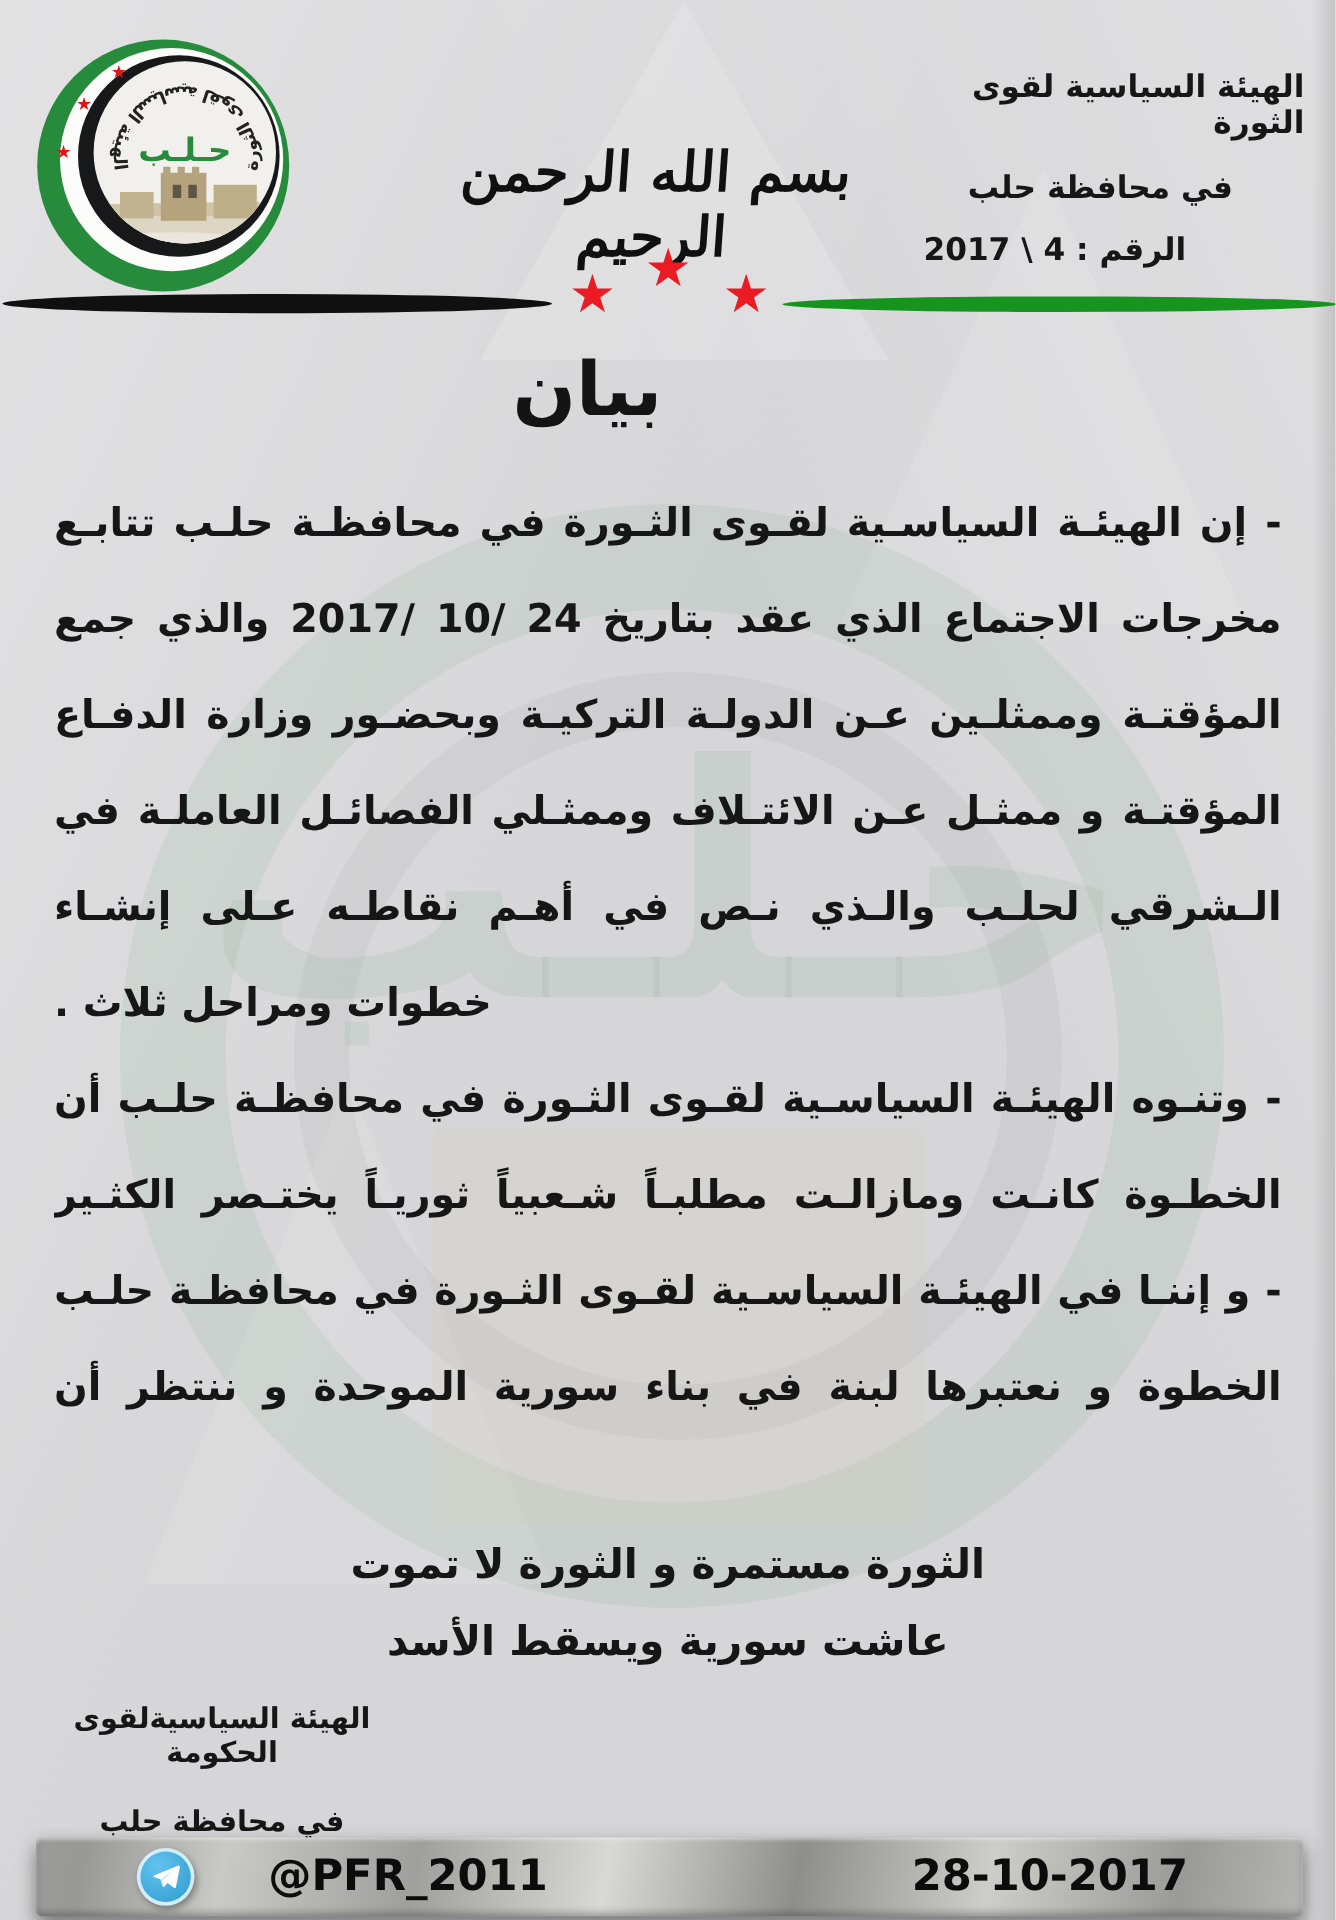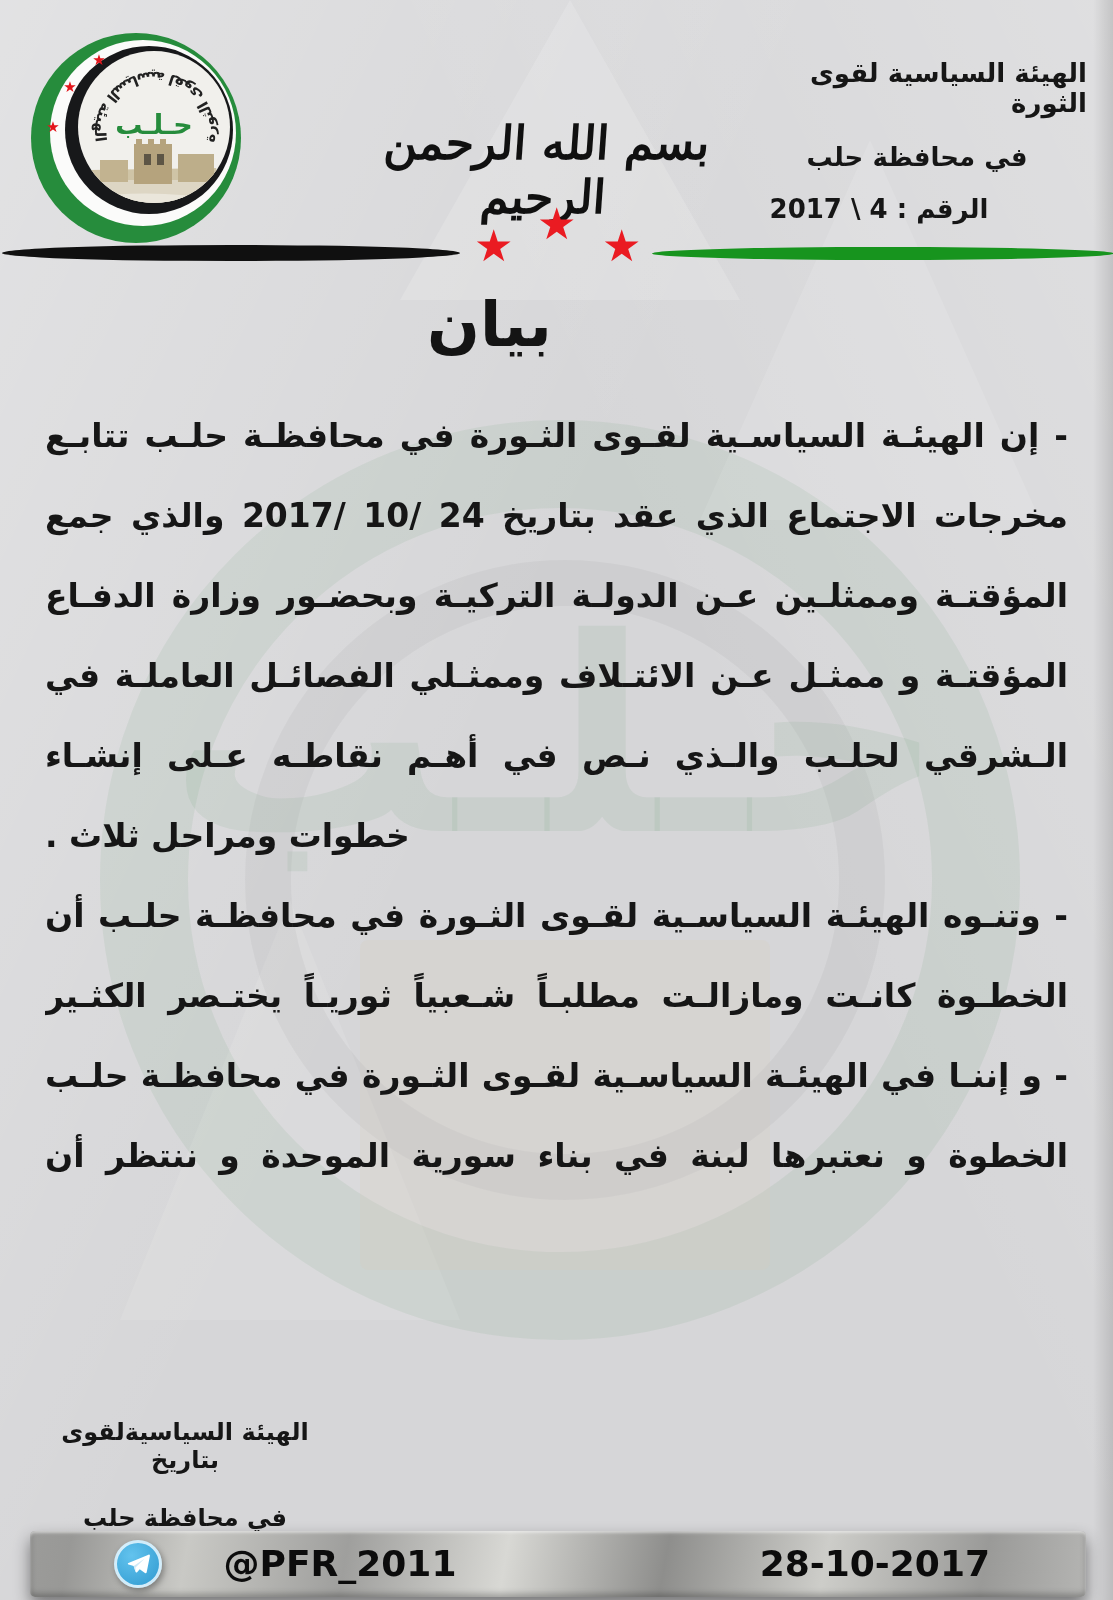--- a/index.html
+++ b/index.html
@@ -164,23 +164,27 @@
     <div class="bline jline">المؤقتـة وممثلـين عـن الدولـة التركيـة وبحضـور وزارة الدفـاع السـورية</div>
     <div class="bline jline">المؤقتـة و ممثـل عـن الائتـلاف وممثـلي الفصائـل العاملـة في الريـف الشـمالي</div>
     <div class="bline jline">الـشرقي لحلـب والـذي نـص في أهـم نقاطـه عـلى إنشـاء جيـش وطـني عـبر</div>
     <div class="bline rline">خطوات ومراحل ثلاث .</div>
     <div class="bline jline">- وتنـوه الهيئـة السياسـية لقـوى الثـورة في محافظـة حلـب أن مثـل هـذه</div>
     <div class="bline jline">الخطـوة كانـت ومازالـت مطلبـاً شـعبياً ثوريـاً يختـصر الكثـير مـن الألـم</div>
     <div class="bline jline">- و إننـا في الهيئـة السياسـية لقـوى الثـورة في محافظـة حلـب نبـارك هـذه</div>
     <div class="bline jline">الخطوة و نعتبرها لبنة في بناء سورية الموحدة و ننتظر أن يتبعها خطوات.</div>
   </div>
 
+  <div class="closing">
+    <div>الثورة مستمرة و الثورة لا تموت</div>
+    <div>عاشت سورية ويسقط الأسد</div>
+  </div>
 
   <div class="signature">
-    <div class="sig1">الهيئة السياسيةلقوى بتاريخ</div>
+    <div class="sig1">الهيئة السياسيةلقوى الحكومة</div>
     <div class="sig2">في محافظة حلب</div>
   </div>
 
   <div class="footer-bar">
     <div class="tg-badge">
       <svg width="28" height="28" viewBox="0 0 24 24">
         <path d="M21 4 L3.8 11.1 c-.7.3-.65 1 .05 1.25 l4.45 1.4 1.55 4.95 c.2.65.95.8 1.4.3 l2.2-2.5 4.5 3.3 c.55.4 1.3.1 1.45-.55 L22.2 5.2 c.2-.8-.5-1.45-1.2-1.2 Z" fill="#ffffff"></path>
         <path d="M8.3 13.75 L17.8 7.2 L9.85 14.9 L9.85 18.4 Z" fill="#cde9f7"></path>
       </svg>
     </div>

